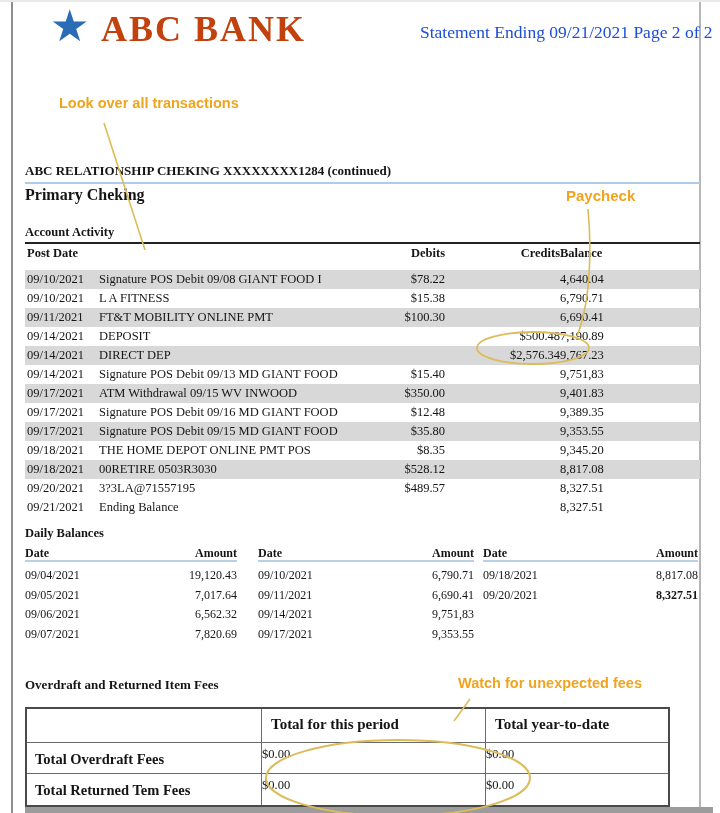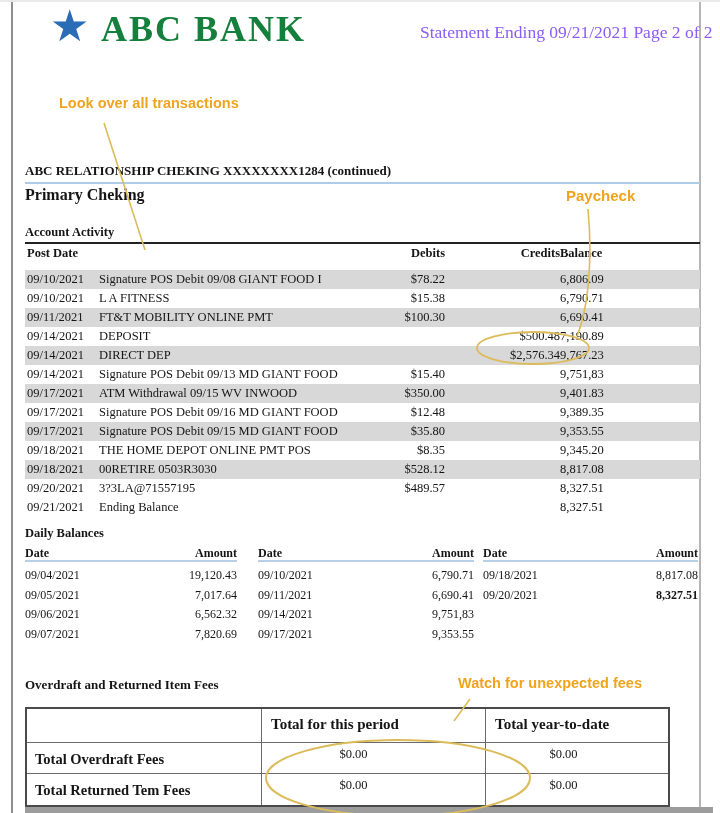--- a/index.html
+++ b/index.html
@@ -7,22 +7,22 @@
   .page { position:relative; width:720px; height:813px; background:#ffffff;
           font-family:"Liberation Serif", serif; color:#151515; border-top:2px solid #e9e9e9; }
 
   .scan-line { position:absolute; top:0; bottom:0; width:2px; }
   .scan-line.left  { left:11px;  background:#8f8f8f; }
   .scan-line.right { left:699px; background:#b5b5b5; }
 
   
   .star { position:absolute; left:50px; top:-2px; font-size:44px; color:#2a6cb5; }
   .bank-name { position:absolute; left:101px; top:6px; font-size:36px; font-weight:bold;
-               letter-spacing:2px; color:#15803d; font-family:"Liberation Serif", serif; }
-  .stmt-line { position:absolute; left:420px; top:20px; font-size:17.5px; color:#8b5cf6; }
+               letter-spacing:2px; color:#c2410c; font-family:"Liberation Serif", serif; }
+  .stmt-line { position:absolute; left:420px; top:20px; font-size:17.5px; color:#1d4ed8; }
 
   
   .note { position:absolute; font-family:"Liberation Sans", sans-serif; font-weight:bold;
           font-size:14.5px; color:#f0a41e; }
   .note-transactions { left:59px;  top:93px; }
   .note-paycheck     { left:566px; top:185px; font-size:15px; }
   .note-fees         { left:458px; top:673px; }
 
   
   .acct-title { position:absolute; left:25px; top:161px; font-size:13px; font-weight:bold; }
@@ -53,21 +53,21 @@
   
   .fees { position:absolute; left:25px; top:705px; width:645px; height:100px;
           border:2px solid #4a4a4a; display:grid;
           grid-template-columns:235px 224px 182px; grid-template-rows:34px 31px 31px; }
   .fees > div { border-right:1.5px solid #6a6a6a; border-bottom:1.5px solid #6a6a6a;
                 font-size:12.5px; overflow:hidden; }
   .fees > div:nth-child(3n) { border-right:none; }
   .fees > div:nth-child(n+7) { border-bottom:none; }
   .fees .fhdr { font-weight:bold; font-size:15px; padding:7px 4px 0 9px; }
   .fees .flabel { font-weight:bold; font-size:14.5px; padding:8px 0 0 8px; }
-  .fees .fval { text-align:center; padding-top:4px; }
+  .fees .fval { text-align:left; padding-top:4px; }
   .fees .fval.period { padding-right:40px; }
   .fees .fval.ytd { padding-right:27px; }
 
   .bottom-bar { position:absolute; left:25px; top:805px; width:688px; height:8px; background:#9c9c9c; }
 
   svg.overlay { position:absolute; left:0; top:0; pointer-events:none; }
 </style>
 </head>
 <body>
 
@@ -96,21 +96,21 @@
       <span class="c-debit">Debits</span>
       <span class="c-credit">Credits</span>
       <span class="c-bal">Balance</span>
     </div>
     <div id="activity-rows">
         <div class="arow gray">
           <span class="c-date">09/10/2021</span>
           <span class="c-desc">Signature POS Debit 09/08 GIANT FOOD I</span>
           <span class="c-debit">$78.22</span>
           <span class="c-credit"></span>
-          <span class="c-bal">6,806.09</span>
+          <span class="c-bal">4,640.04</span>
         </div>
         <div class="arow">
           <span class="c-date">09/10/2021</span>
           <span class="c-desc">L A FITNESS</span>
           <span class="c-debit">$15.38</span>
           <span class="c-credit"></span>
           <span class="c-bal">6,790.71</span>
         </div>
         <div class="arow gray">
           <span class="c-date">09/11/2021</span>

